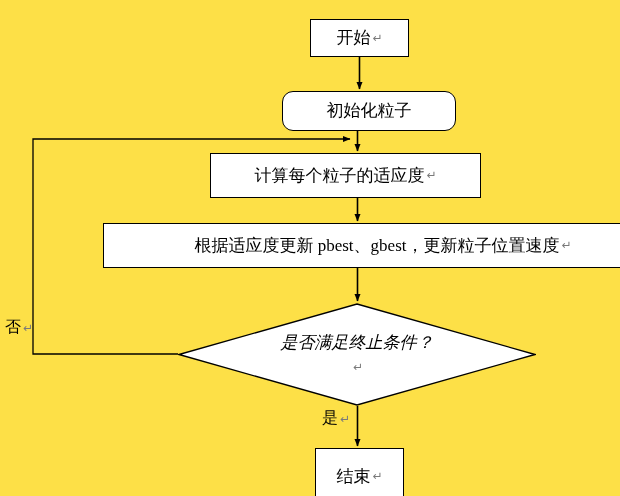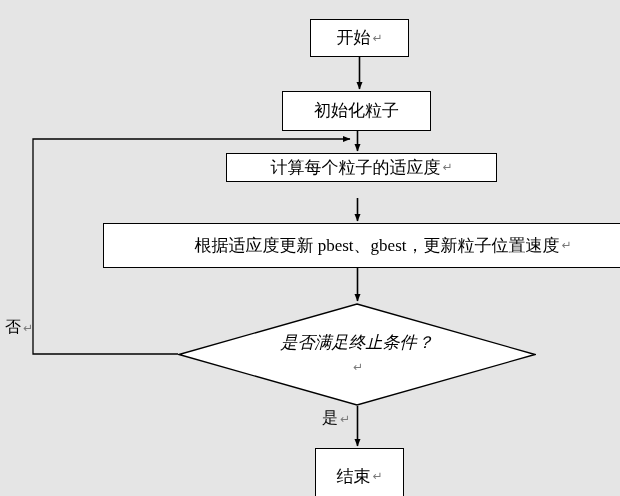--- a/index.html
+++ b/index.html
@@ -7,21 +7,21 @@
     padding: 0;
     background: #ffffff;
   }
   body {
     font-family: "Liberation Serif", "DejaVu Serif", serif;
   }
   #flowchart-canvas {
     position: relative;
     width: 620px;
     height: 496px;
-    background: #e5e5e5;
+    background: #fde047;
     overflow: hidden;
   }
   #flowchart-canvas svg.edges {
     position: absolute;
     left: 0;
     top: 0;
     width: 620px;
     height: 496px;
   }
   .node {
@@ -32,22 +32,22 @@
     display: flex;
     align-items: center;
     justify-content: center;
     text-align: center;
     color: #000000;
     font-size: 17px;
     line-height: 1.25;
     white-space: nowrap;
   }
   .node-start   { left: 310px; top: 19px;  width: 99px;  height: 38px; }
-  .node-init    { left: 282px; top: 91px;  width: 149px; height: 40px; }
-  .node-fitness { left: 226px; top: 153px; width: 271px; height: 29px; }
+  .node-init    { left: 282px; top: 91px;  width: 174px; height: 40px; border-radius: 11px; }
+  .node-fitness { left: 210px; top: 153px; width: 271px; height: 45px; }
   .node-update  { left: 103px; top: 223px; width: 560px; height: 45px; }
   .node-end     { left: 315px; top: 448px; width: 89px;  height: 57px; }
 
   .decision {
     position: absolute;
     left: 178px;
     top: 303px;
     width: 358px;
     height: 103px;
     font-style: italic;

